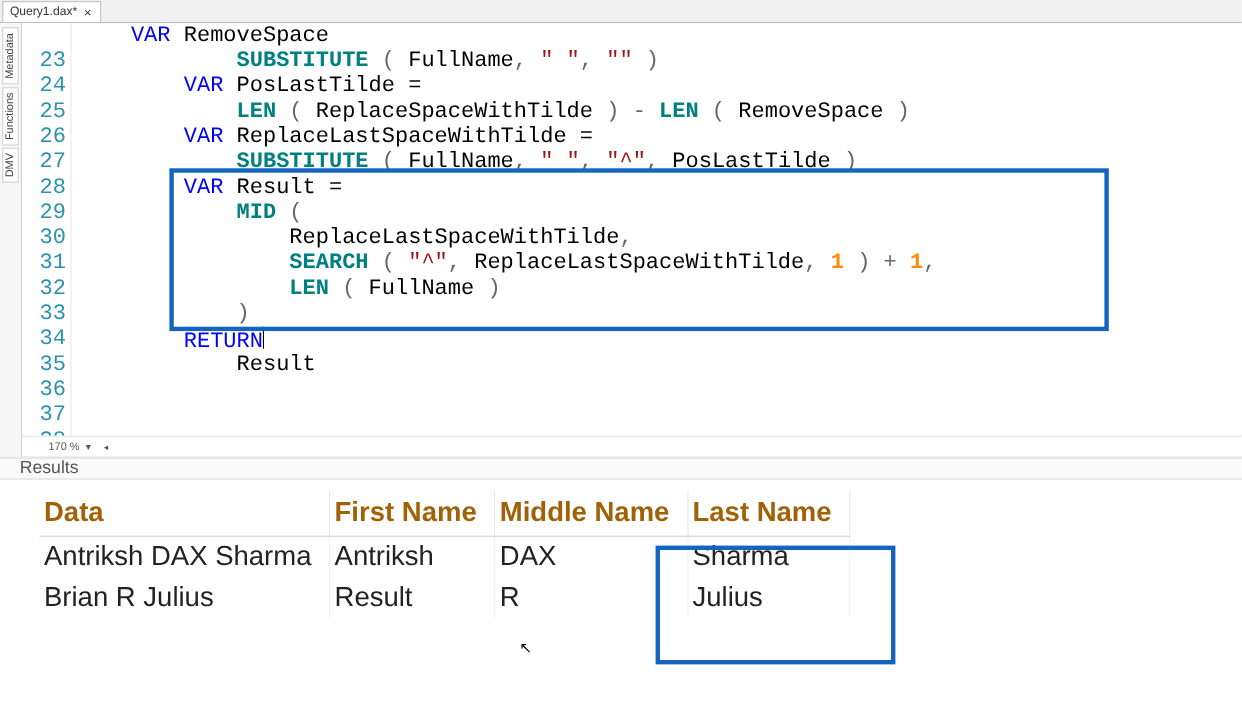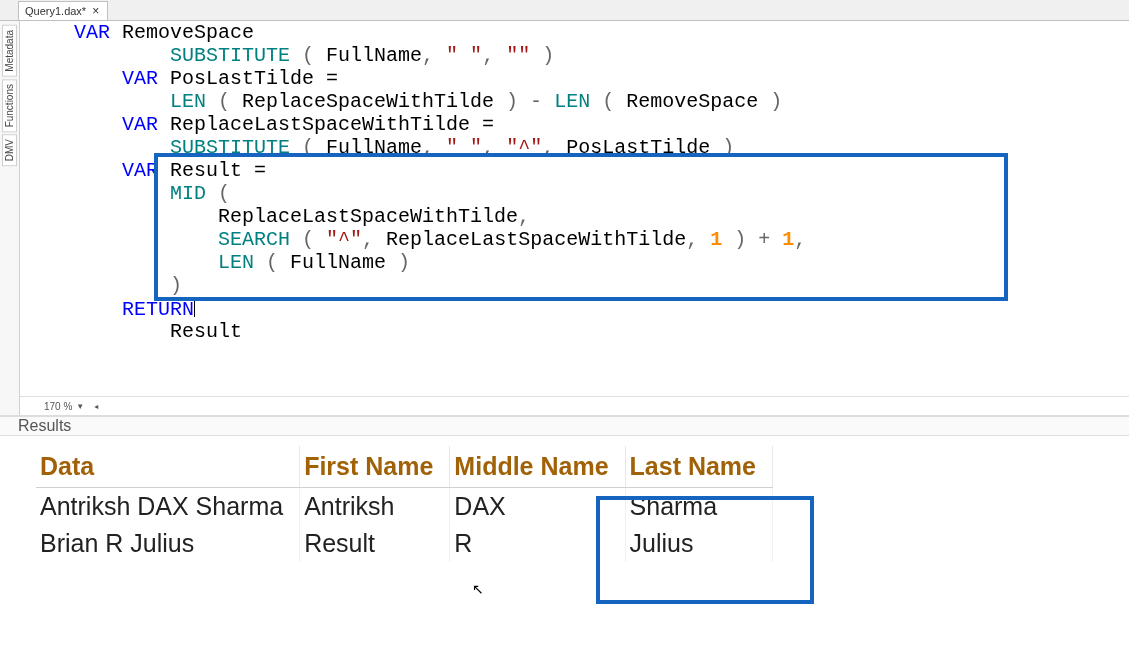--- a/index.html
+++ b/index.html
@@ -23,21 +23,20 @@
     display: flex;
     align-items: center;
     gap: 4px;
     padding: 2px 6px;
     font-size: 11px;
     color: #333;
     background: #fff;
     border: 1px solid #c0c0c0;
     border-bottom: none;
     border-radius: 0;
-    margin-left: 16px;
   }
   .file-tab .close {
     font-size: 12px;
     padding: 0 2px;
   }
   .main-area {
     display: flex;
     height: 394px;
     border-bottom: 1px solid #ddd;
   }
@@ -82,21 +81,21 @@
     background: #fff;
     border-right: 1px solid #e8e8e8;
   }
   .code-body {
     padding-left: 6px;
     white-space: pre;
     position: relative;
   }
   .code-line { height: 23px; }
   .kw   { color: #0000ff; }
-  .fn   { color: #008080; font-weight: 400;}
+  .fn   { color: #008080; font-weight: 700;}
   .id   { color: #000; }
   .str  { color: #a31515; }
   .num  { color: #ff8c00; font-weight: 600;}
   .op   { color: #666; }
   .ret  { color: #0000ff; }
 
   .highlight-box-code {
     position: absolute;
     left: 134px;
     top: 132px;
@@ -187,20 +186,39 @@
 
 <div class="main-area">
   <div class="side-tabs">
     <div class="side-tab">Metadata</div>
     <div class="side-tab">Functions</div>
     <div class="side-tab">DMV</div>
   </div>
 
   <div class="editor-block">
     <div class="code-area">
+      <div class="gutter" id="gutter">
+          <div class="code-line"></div>
+          <div class="code-line">23</div>
+          <div class="code-line">24</div>
+          <div class="code-line">25</div>
+          <div class="code-line">26</div>
+          <div class="code-line">27</div>
+          <div class="code-line">28</div>
+          <div class="code-line">29</div>
+          <div class="code-line">30</div>
+          <div class="code-line">31</div>
+          <div class="code-line">32</div>
+          <div class="code-line">33</div>
+          <div class="code-line">34</div>
+          <div class="code-line">35</div>
+          <div class="code-line">36</div>
+          <div class="code-line">37</div>
+          <div class="code-line">38</div>
+        </div>
       <div class="code-body" id="code-body"><div class="code-line"><span>    </span><span class="kw">VAR</span><span class="id"> RemoveSpace</span></div><div class="code-line"><span>    </span><span class="id">        </span><span class="fn">SUBSTITUTE</span><span class="op"> ( </span><span class="id">FullName</span><span class="op">, </span><span class="str">" "</span><span class="op">, </span><span class="str">""</span><span class="op"> )</span></div><div class="code-line"><span>    </span><span class="id">    </span><span class="kw">VAR</span><span class="id"> PosLastTilde = </span></div><div class="code-line"><span>    </span><span class="id">        </span><span class="fn">LEN</span><span class="op"> ( </span><span class="id">ReplaceSpaceWithTilde</span><span class="op"> ) - </span><span class="fn">LEN</span><span class="op"> ( </span><span class="id">RemoveSpace</span><span class="op"> )</span></div><div class="code-line"><span>    </span><span class="id">    </span><span class="kw">VAR</span><span class="id"> ReplaceLastSpaceWithTilde = </span></div><div class="code-line"><span>    </span><span class="id">        </span><span class="fn">SUBSTITUTE</span><span class="op"> ( </span><span class="id">FullName</span><span class="op">, </span><span class="str">" "</span><span class="op">, </span><span class="str">"^"</span><span class="op">, </span><span class="id">PosLastTilde</span><span class="op"> )</span></div><div class="code-line"><span>    </span><span class="id">    </span><span class="kw">VAR</span><span class="id"> Result = </span></div><div class="code-line"><span>    </span><span class="id">        </span><span class="fn">MID</span><span class="op"> (</span></div><div class="code-line"><span>    </span><span class="id">            ReplaceLastSpaceWithTilde</span><span class="op">,</span></div><div class="code-line"><span>    </span><span class="id">            </span><span class="fn">SEARCH</span><span class="op"> ( </span><span class="str">"^"</span><span class="op">, </span><span class="id">ReplaceLastSpaceWithTilde</span><span class="op">, </span><span class="num">1</span><span class="op"> ) + </span><span class="num">1</span><span class="op">,</span></div><div class="code-line"><span>    </span><span class="id">            </span><span class="fn">LEN</span><span class="op"> ( </span><span class="id">FullName</span><span class="op"> )</span></div><div class="code-line"><span>    </span><span class="op">        )</span></div><div class="code-line"><span>    </span><span class="id">    </span><span class="ret">RETURN</span><span class="text-cursor"></span></div><div class="code-line"><span>    </span><span class="id">        Result</span></div><div class="code-line"><span>    </span><span class="id"></span></div><div class="code-line"><span>    </span><span class="id"></span></div><div class="code-line"><span>    </span><span class="id"></span></div></div>
       <div class="highlight-box-code"></div>
     </div>
     <div class="zoom-bar">
       <span>170 %</span>
       <span class="tri">▼</span>
       <span class="tri" style="margin-left:6px;">◂</span>
     </div>
   </div>
 </div>

